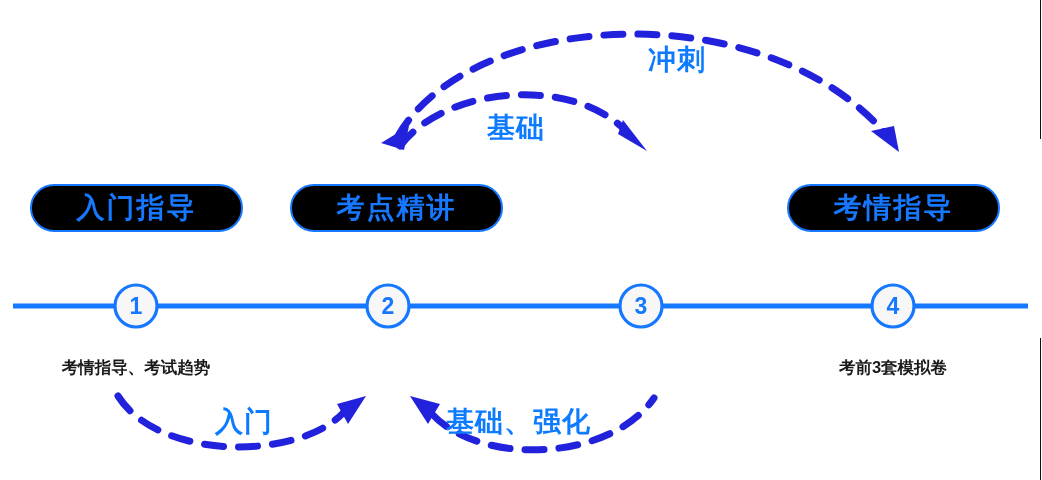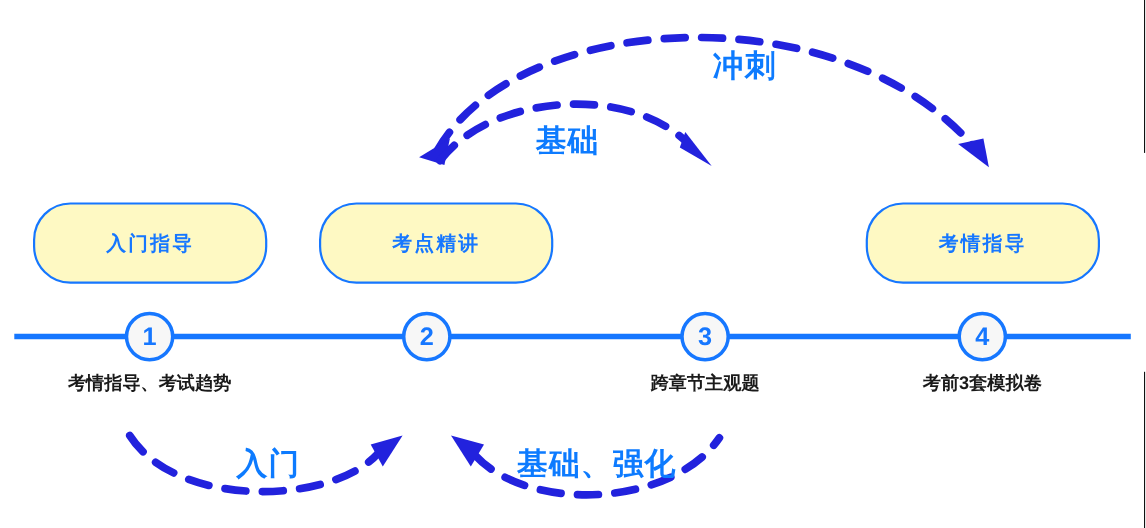--- a/index.html
+++ b/index.html
@@ -37,44 +37,44 @@
     color: #0d7bff;
     font-size: 28px;
     font-weight: bold;
     letter-spacing: 1px;
     white-space: nowrap;
     line-height: 1;
   }
   .arc-label-chongci { left: 648px; top: 46px; }
   .arc-label-jichu   { left: 487px; top: 114px; }
   .arc-label-rumen   { left: 215px; top: 408px; }
-  .arc-label-qianghua{ left: 470px; top: 408px; }
+  .arc-label-qianghua{ left: 446px; top: 408px; }
 
   
   .pill-row {
     position: absolute;
     left: 0;
     top: 184px;
     width: 1042px;
     height: 66px;
     z-index: 3;
   }
   .pill {
     position: absolute;
     top: 0;
-    height: 74px;
+    height: 48px;
     box-sizing: border-box;
     border: 2.5px solid #1677ff;
     border-radius: 34px;
-    background: #fef9c3;
+    background: #000000;
     display: flex;
     align-items: center;
     justify-content: center;
     color: #1677ff;
-    font-size: 18px;
+    font-size: 28px;
     font-weight: bold;
     letter-spacing: 2px;
     white-space: nowrap;
   }
   .pill-1 { left: 30px;  width: 213px; }
   .pill-2 { left: 290px; width: 213px; }
   .pill-3 { left: 534px; width: 213px; }
   .pill-4 { left: 787px; width: 213px; }
 
   
@@ -99,21 +99,21 @@
     position: absolute;
     z-index: 3;
     top: 338px;
     text-align: center;
     color: #1a1a1a;
     font-size: 16.5px;
     font-weight: bold;
     line-height: 1.45;
     white-space: nowrap;
   }
-  .caption span { display: block; }
+  .caption span { display: block; margin-top: 18px; }
   .caption-1 { left: 136px; transform: translateX(-50%); }
   .caption-2 { left: 388px; transform: translateX(-50%); }
   .caption-3 { left: 641px; transform: translateX(-50%); }
   .caption-4 { left: 893px; transform: translateX(-50%); }
 
   
   .frame-rule {
     position: absolute;
     right: 1px;
     width: 1.5px;
@@ -180,21 +180,20 @@
 
   <div class="node-num node-num-1">1</div>
   <div class="node-num node-num-2">2</div>
   <div class="node-num node-num-3">3</div>
   <div class="node-num node-num-4">4</div>
 
   <div class="caption caption-1">
     <span>考情指导、考试趋势</span>
   </div>
   <div class="caption caption-3">
-    <span>跨章节主观题</span>
   </div>
   <div class="caption caption-4">
     <span>考前3套模拟卷</span>
   </div>
 
   <div class="frame-rule frame-rule-top"></div>
   <div class="frame-rule frame-rule-bottom"></div>
 
 </div>
 

